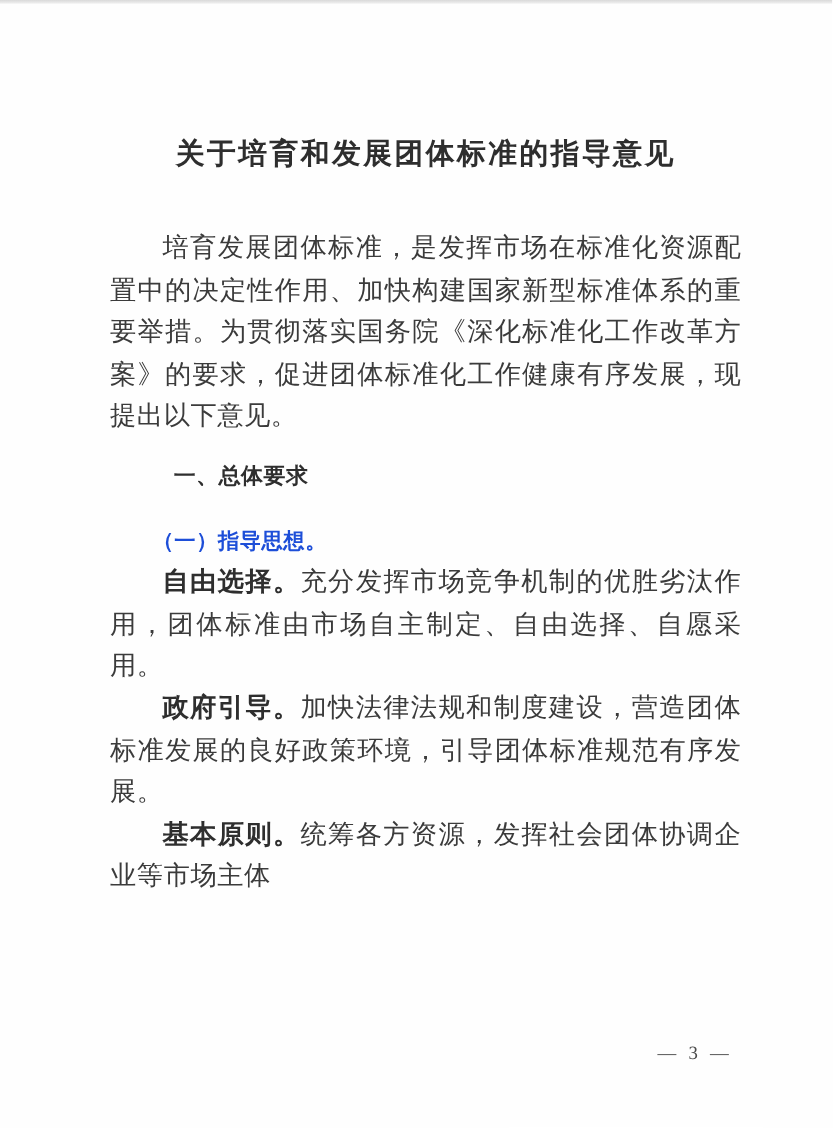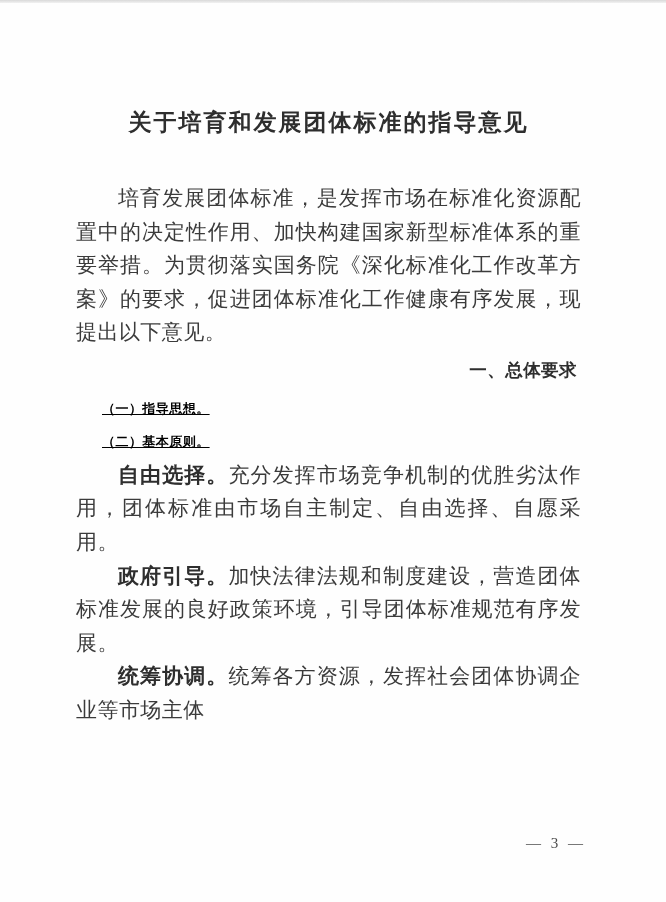--- a/index.html
+++ b/index.html
@@ -19,21 +19,21 @@
   .scan-edge {
     position: absolute;
     top: 0;
     left: 0;
     right: 0;
     height: 3px;
     background: linear-gradient(#d9d9d9, #f2f2f2);
   }
   .content {
     position: absolute;
-    left: 76px;
+    left: 88px;
     top: 106px;
     width: 505px;
   }
   .doc-title {
     margin: 0 0 42px 0;
     text-align: center;
     font-size: 23px;
     font-weight: 700;
     letter-spacing: 2px;
     color: #2e2e2e;
@@ -42,39 +42,37 @@
   .para {
     margin: 0;
     font-size: 21px;
     line-height: 33.6px;
     letter-spacing: 0.45px;
     text-align: justify;
     text-indent: 2em;
     color: #3b3b3b;
   }
   .heading1 {
-    margin: 4px;
-    font-family: Liberation Sans, sans-serif;
+    margin: 16px;
+    font-family: Liberation Mono, monospace;
     font-size: 17.5px;
     font-weight: 700;
     line-height: 33.6px;
     letter-spacing: 0.45px;
     text-indent: 2em;
     color: #2e2e2e;
-    text-align: right;
   }
   .heading2 {
     margin: 0;
-    font-size: 13px;
+    font-size: 17px;
     font-weight: 700;
     line-height: 33.6px;
     letter-spacing: 0.45px;
     text-indent: 2em;
-    color: #000000;
-    text-decoration: underline;
+    color: #1d4ed8;
   }
   .lead {
     font-weight: 700;
     color: #2e2e2e;
   }
   .page-number {
     position: absolute;
     right: 80px;
     bottom: 50px;
     font-size: 15px;
@@ -91,24 +89,23 @@
   <div class="content">
     <h1 class="doc-title">关于培育和发展团体标准的指导意见</h1>
 
     <p class="para">培育发展团体标准，是发挥市场在标准化资源配置中的决定性作用、加快构建国家新型标准体系的重要举措。为贯彻落实国务院《深化标准化工作改革方案》的要求，促进团体标准化工作健康有序发展，现提出以下意见。</p>
 
     <h2 class="heading1">一、总体要求</h2>
 
     <h3 class="heading2">（一）指导思想。</h3>
 
 
-    <h3 class="heading2">（二）基本原则。</h3>
 
     <p class="para"><span class="lead">自由选择。</span><span>充分发挥市场竞争机制的优胜劣汰作用，团体标准由市场自主制定、自由选择、自愿采用。</span></p>
 
     <p class="para"><span class="lead">政府引导。</span><span>加快法律法规和制度建设，营造团体标准发展的良好政策环境，引导团体标准规范有序发展。</span></p>
 
 
-    <p class="para"><span class="lead">统筹协调。</span><span>统筹各方资源，发挥社会团体协调企业等市场主体</span></p>
+    <p class="para"><span class="lead">基本原则。</span><span>统筹各方资源，发挥社会团体协调企业等市场主体</span></p>
   </div>
 
   <div class="page-number">— 3 —</div>
 </div>
 
 </body></html>

